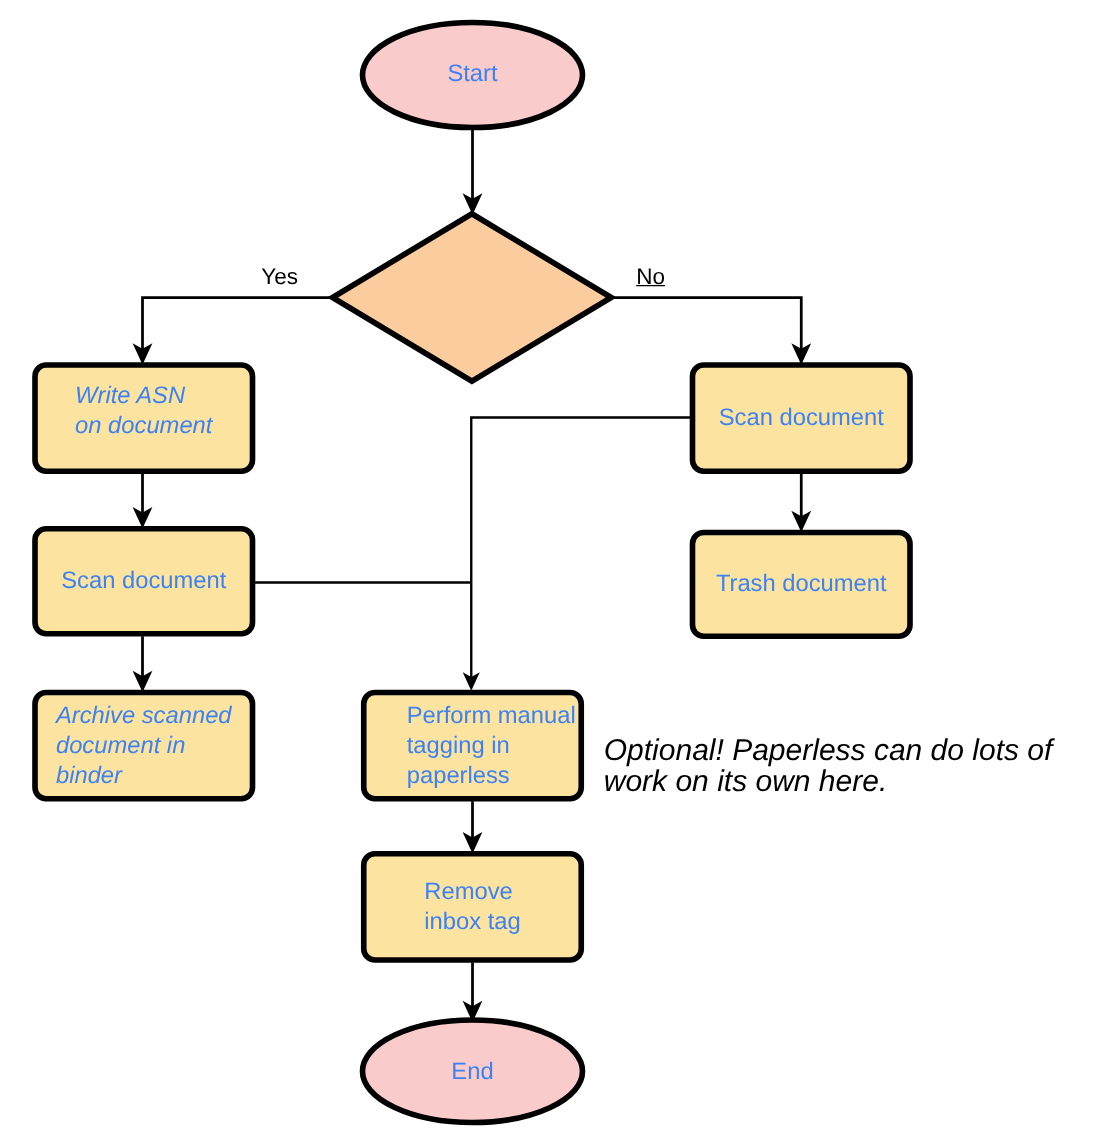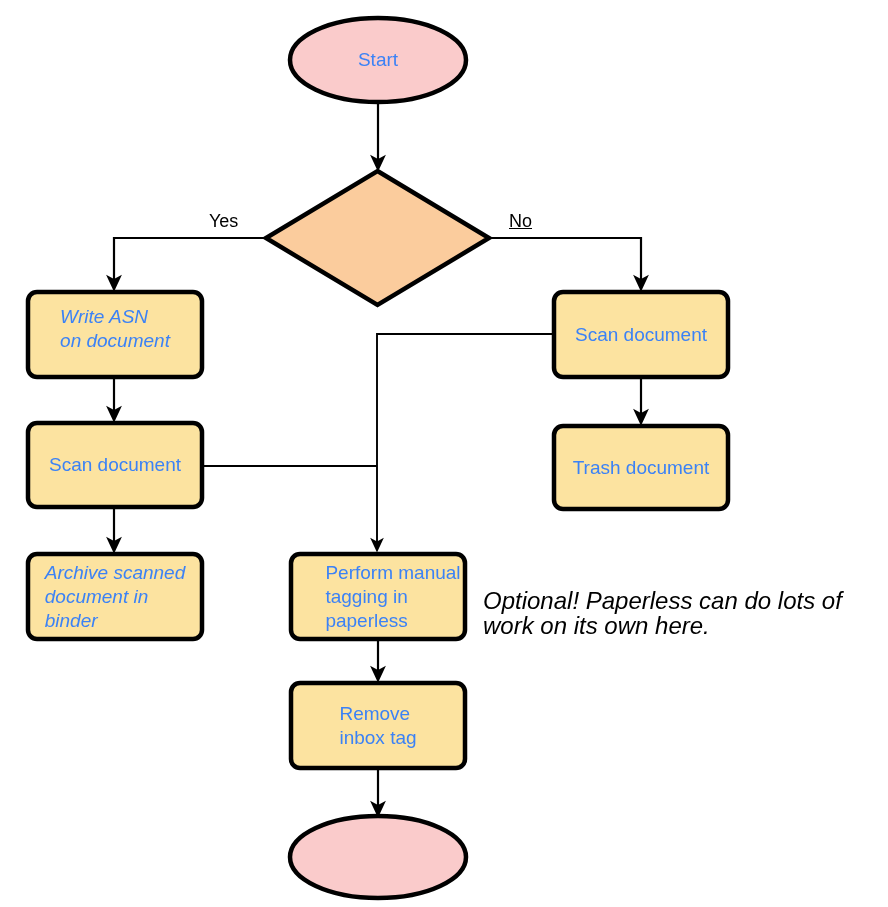--- a/index.html
+++ b/index.html
@@ -113,20 +113,21 @@
 
   <div class="node-label" style="left:552px;top:424px;width:178px;height:87px;">Trash document</div>
 
   <div class="node-label" style="left:289px;top:552px;width:176px;height:89px;margin-left:16px;">Perform manual
 tagging in
 paperless</div>
 
   <div class="node-label" style="left:289px;top:681px;width:178px;height:89px;border-radius:28px;">Remove
 inbox tag</div>
 
+  <div class="node-label" style="left:289px;top:815px;width:178px;height:85px;">End</div>
 
   <div class="edge-label" style="left:209px;top:211px;">Yes</div>
 
   <div class="edge-label" style="left:509px;top:211px;text-decoration:underline;">No</div>
 
   <div class="note-text" style="left:483px;top:588px;">Optional! Paperless can do lots of work on its own here.</div>
 
 </div>
 
 </body></html>

